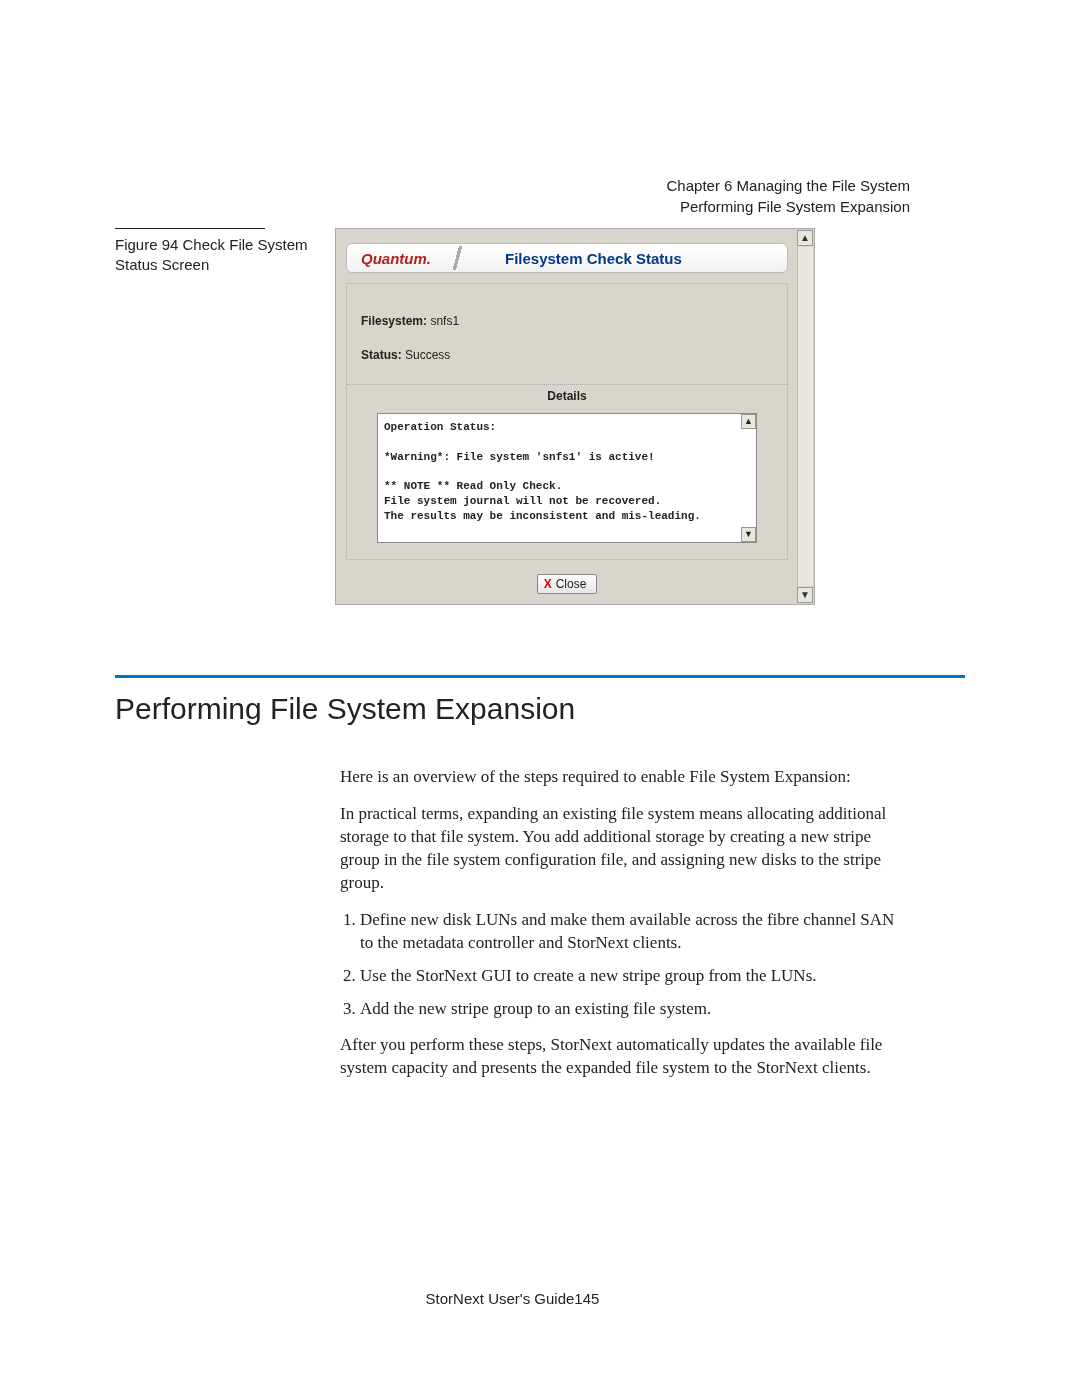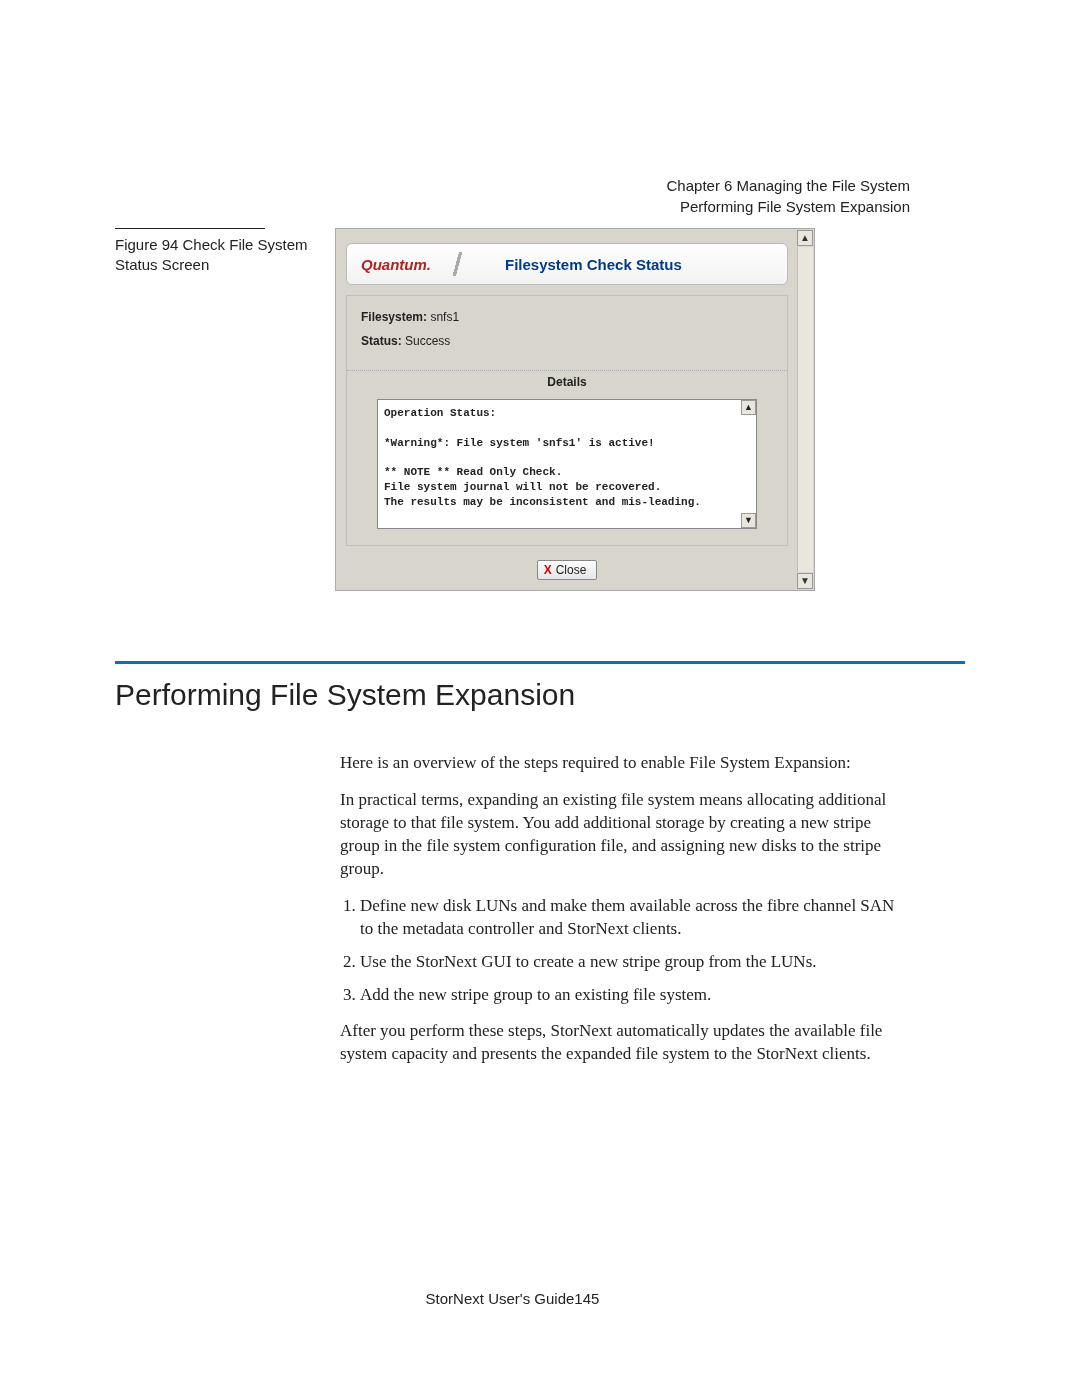--- a/index.html
+++ b/index.html
@@ -72,21 +72,21 @@
     top: 18px;
     bottom: 18px;
     width: 16px;
     background: #e8e6dd;
     border-left: 1px solid #bbb;
   }
   .ss-titlebar {
     background: linear-gradient(#fff,#f2f2f2);
     border: 1px solid #bbb;
     border-radius: 6px;
-    height: 42px;
+    height: 30px;
     display: flex;
     align-items: center;
     padding: 0 14px;
     margin-right: 16px;
     margin-bottom: 10px;
   }
   .brand {
     font-weight: bold;
     font-style: italic;
     color: #b22222;
@@ -106,21 +106,21 @@
     font-size: 15px;
     margin-left: 22px;
   }
   .ss-body {
     background: #d8d5cc;
     border: 1px solid #c2bfb3;
     margin-right: 16px;
     padding: 10px 14px 16px 14px;
     font-family: Arial, sans-serif;
   }
-  .ss-row { font-size: 12px; margin: 4px 0 10px 0; }
+  .ss-row { font-size: 12px; margin: 20px 0 10px 0; }
   .ss-label { font-weight: bold; }
   .ss-details-head {
     text-align: center;
     font-weight: bold;
     font-size: 12px;
     border-top: 1px dotted #aaa;
     padding-top: 4px;
     margin: 22px -14px 10px -14px;
   }
   .ss-log-wrap {

